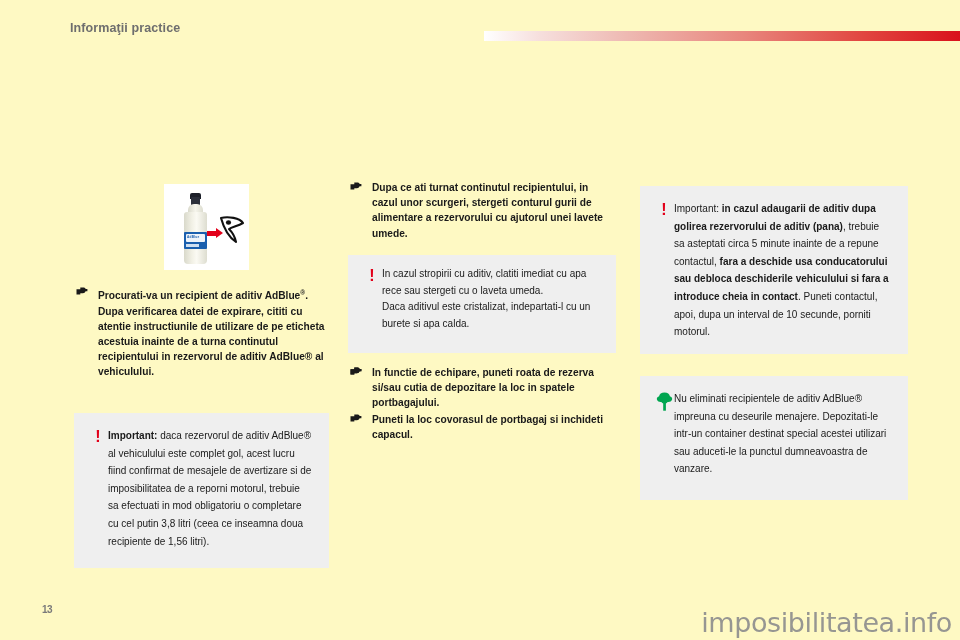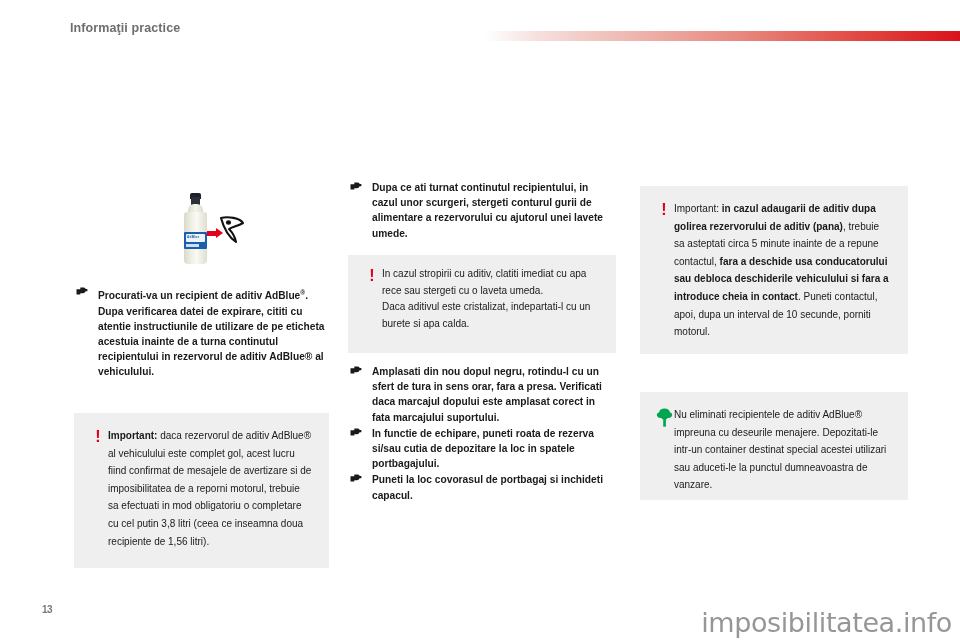--- a/index.html
+++ b/index.html
@@ -11,21 +11,21 @@
     width: 960px;
     height: 640px;
     overflow: hidden;
     font-family: "Liberation Sans", sans-serif;
     position: relative;
   }
 
   .page {
     position: absolute;
     inset: 0;
-    background: #ffffff;
+    background: #fef9c3;
   }
 
   
   .header-title {
     position: absolute;
     left: 70px;
     top: 21px;
     font-size: 12.5px;
     font-weight: bold;
     color: #6e6e6e;
@@ -186,21 +186,21 @@
     flex: 1 1 auto;
     font-size: 10px;
     line-height: 17.6px;
     color: #1a1a1a;
   }
   .infobox-text b { font-weight: bold; }
 
   .box-left-important  { left: 74px;  top: 413px; width: 255px; height: 155px; }
   .box-mid-important   { left: 348px; top: 255px; width: 268px; height: 98px;  }
   .box-right-important { left: 640px; top: 186px; width: 268px; height: 168px; }
-  .box-right-eco       { left: 640px; top: 392px; width: 268px; height: 108px; }
+  .box-right-eco       { left: 640px; top: 376px; width: 268px; height: 124px; }
 
   .tree-icon { display: block; margin: 1px auto 0; }
 
   
   .page-number {
     position: absolute;
     left: 0;
     right: 0;
     top: 604px;
     text-align: left;
@@ -293,21 +293,20 @@
   </div>
 
   <div class="col col-mid" style="top:364px">
     <ul class="bullet-list">
       <li class="bullet-item">
         <span class="bullet-glyph">
           <svg width="12" height="11" viewBox="0 0 12 11">
               <path d="M0.5 3.2 L4.3 3.2 L4.3 1.6 L7.2 1.6 C8.6 1.6 9.4 2.3 9.8 3.1 L11.4 3.1 L11.4 5.2 L9.6 5.2 C9.1 6.4 8.2 7.2 7 7.2 L4.3 7.2 L4.3 8.6 L0.5 8.6 Z" fill="#1a1a1a"></path>
             </svg>
         </span>
-        <span>Amplasati din nou dopul negru, rotindu-l cu un sfert de tura in sens orar, fara a presa. Verificati daca marcajul dopului este amplasat corect in fata marcajului suportului.</span>
       </li>
       <li class="bullet-item">
         <span class="bullet-glyph">
           <svg width="12" height="11" viewBox="0 0 12 11">
               <path d="M0.5 3.2 L4.3 3.2 L4.3 1.6 L7.2 1.6 C8.6 1.6 9.4 2.3 9.8 3.1 L11.4 3.1 L11.4 5.2 L9.6 5.2 C9.1 6.4 8.2 7.2 7 7.2 L4.3 7.2 L4.3 8.6 L0.5 8.6 Z" fill="#1a1a1a"></path>
             </svg>
         </span>
         <span>In functie de echipare, puneti roata de rezerva si/sau cutia de depozitare la loc in spatele portbagajului.</span>
       </li>
       <li class="bullet-item">

